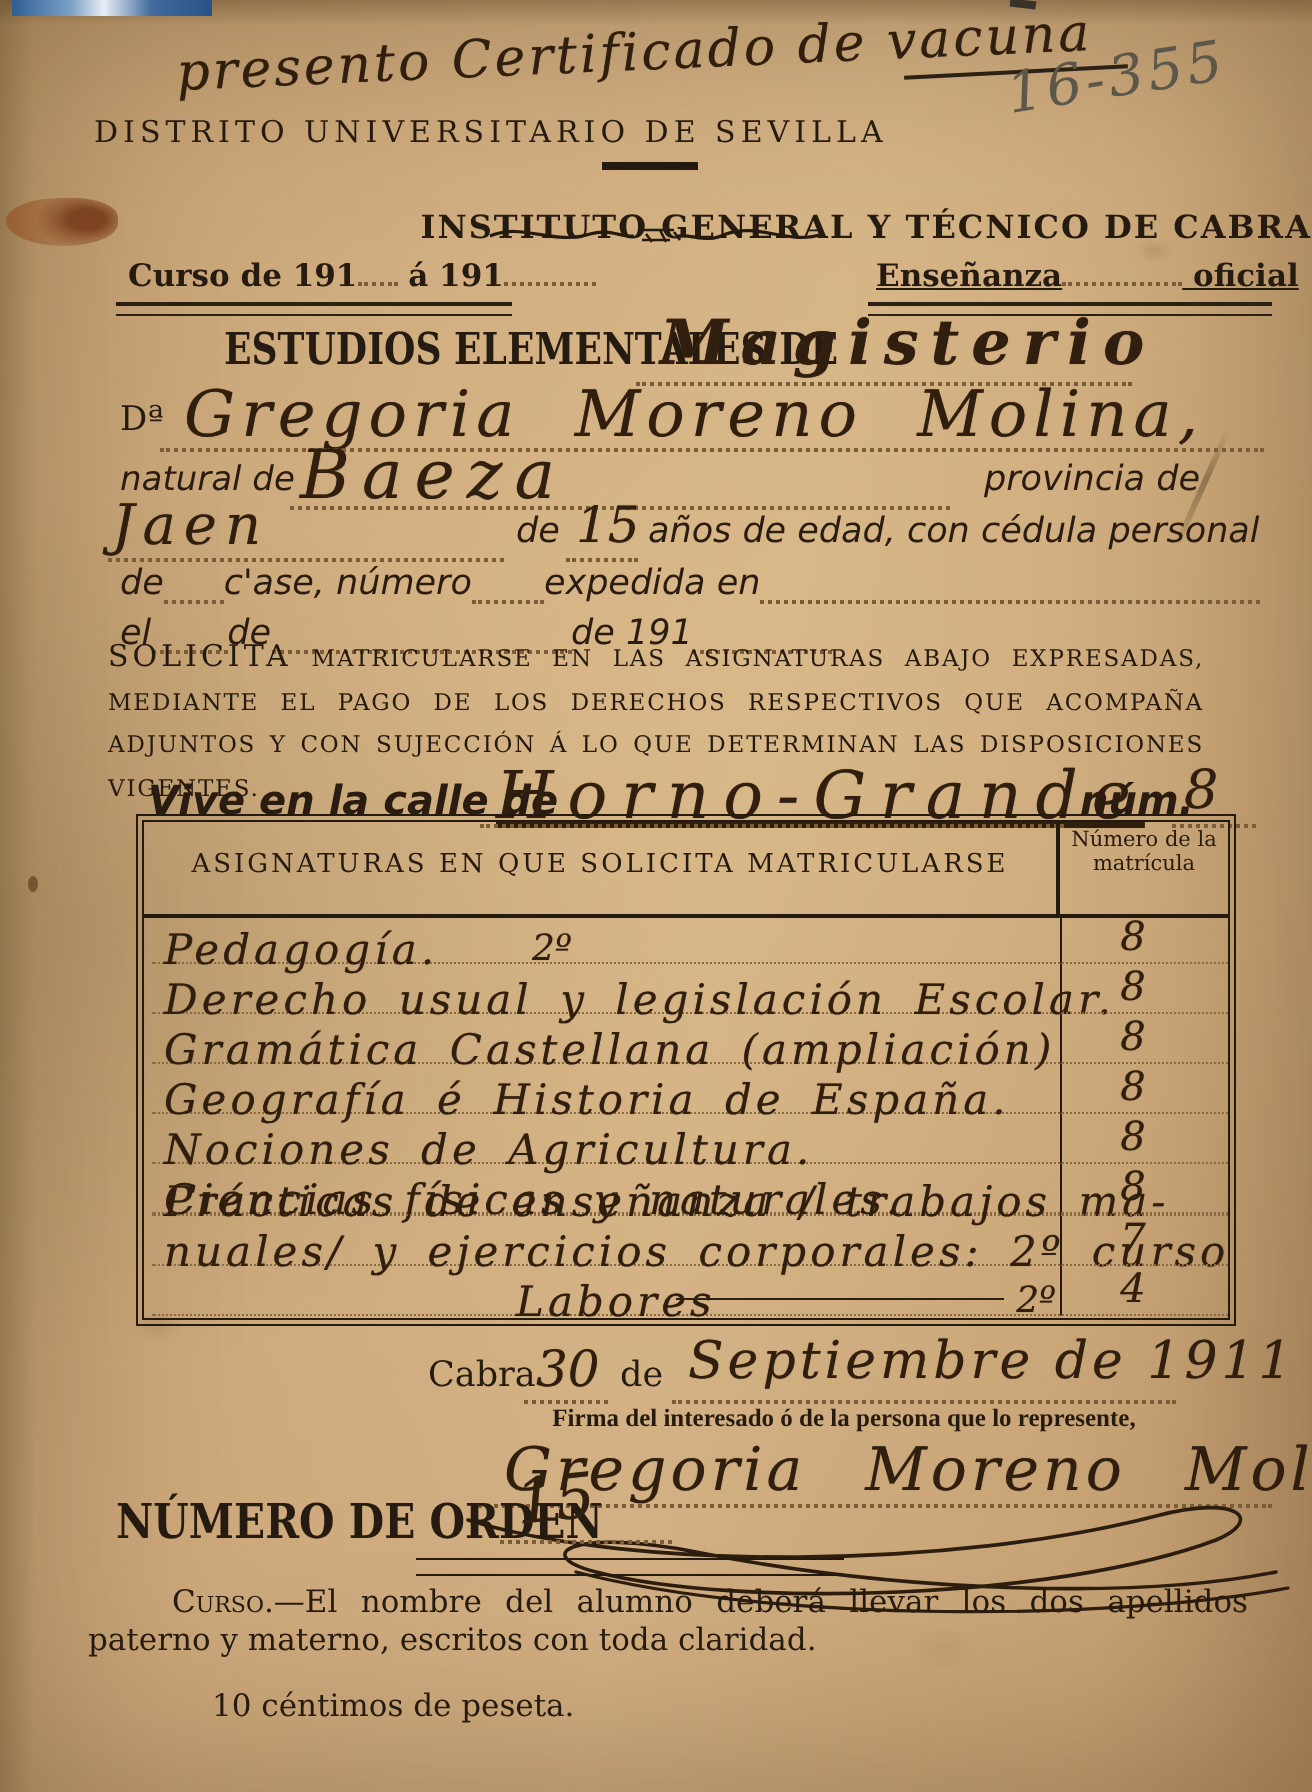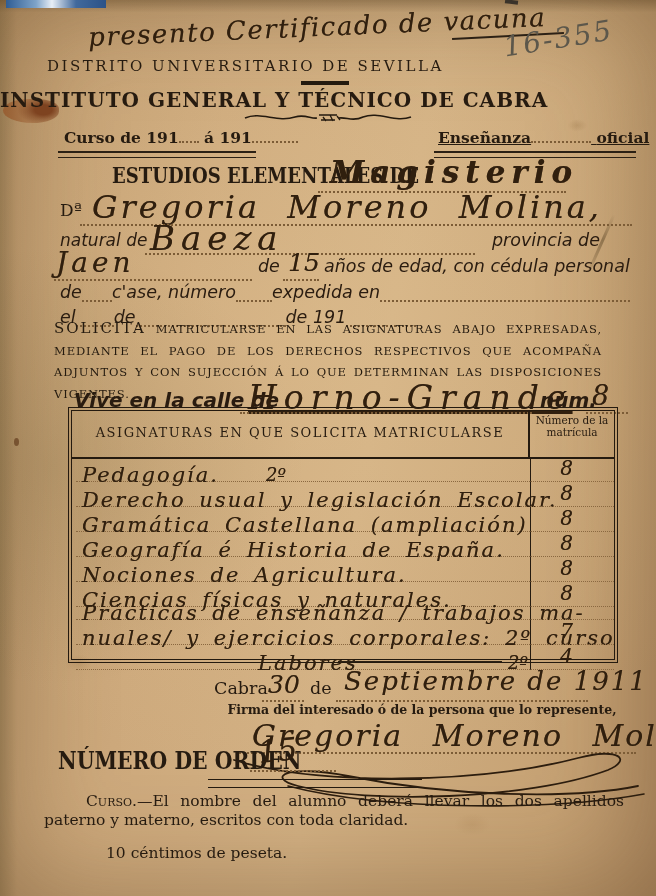--- a/index.html
+++ b/index.html
@@ -31,21 +31,21 @@
   .dline{border-bottom:2px dotted #7c5c36;height:0;}
   .dots{display:inline-block;border-bottom:2px dotted #7c5c36;height:12px;}
   .dbl{height:4px;border-top:2px solid #2b2014;border-bottom:1px solid #2b2014;}
   
   #stable{left:68px;top:407px;width:550px;height:256px;border:4px double #241a0f;box-sizing:border-box;}
   .thead{display:flex;height:46px;border-bottom:2.5px solid #241a0f;}
   .hsub{flex:1;text-align:center;padding-top:14px;font-size:13px;letter-spacing:1.5px;white-space:nowrap;}
   .hnum{width:84px;border-left:2px solid #241a0f;font-size:10.5px;line-height:1.18;text-align:center;padding-top:3px;}
   .tbody{position:absolute;left:0;right:0;top:46px;bottom:0;display:flex;flex-direction:column;padding-bottom:6px;}
   .trow{flex:1;display:flex;}
-  .subcell{flex:1;position:relative;border-bottom:1.5px dotted #8a6840;margin:12px 0 0 4px;}
+  .subcell{flex:1;position:relative;border-bottom:1.5px dotted #8a6840;margin:0 0 0 4px;}
   .numcell{width:84px;border-left:1.5px solid #241a0f;border-bottom:1.5px dotted #8a6840;
            text-align:center;padding-right:12px;box-sizing:border-box;position:relative;}
   .sub{position:absolute;left:6px;bottom:-6px;font-size:21px;letter-spacing:2px;word-spacing:5px;}
   .mid{position:absolute;bottom:-4px;font-size:18px;}
   .numv{position:relative;top:-1px;font-size:20px;}
   .r0 .mid{left:190px;}
   .r8 .sub{left:182px;}
   .r8 .dash{position:absolute;left:262px;right:28px;bottom:7px;border-top:1.5px solid #2c2013;}
   .r8 .mid{right:2px;}
   
@@ -70,21 +70,21 @@
   <div class="abs" style="left:600px;top:212px;width:3px;height:62px;transform:rotate(24deg);
               background:linear-gradient(180deg, rgba(80,60,30,0), rgba(80,60,30,.45) 45%, rgba(60,45,25,.08));"></div>
   <div class="abs" style="left:14px;top:438px;width:5px;height:8px;border-radius:50%;background:rgba(107,70,38,.8);"></div>
 
   <div class="abs hw" style="left:88px;top:12px;font-size:26px;letter-spacing:1.5px;transform:rotate(-2.5deg);">presento Certificado de vacuna</div>
   <div class="abs" style="left:452px;top:35px;width:112px;height:2px;background:#2c2115;transform:rotate(-3deg);"></div>
   <div class="abs hw" style="left:503px;top:22px;font-size:28px;color:#5c574b;letter-spacing:2px;transform:rotate(-9deg);text-shadow:none;">16-355</div>
 
   <div class="abs cap" style="left:0;right:0;top:57px;text-align:left;margin-left:47px;">DISTRITO UNIVERSITARIO DE SEVILLA</div>
   <div class="abs" style="left:301px;top:81px;width:48px;height:4px;background:#241a0f;"></div>
-  <div class="abs bold" style="left:0;right:0;top:88px;text-align:left;font-size:20px;letter-spacing:1px;white-space:nowrap;">INSTITUTO GENERAL Y TÉCNICO DE CABRA</div>
+  <div class="abs bold" style="left:0;right:0;top:104px;text-align:right;font-size:16px;letter-spacing:1px;white-space:nowrap;">INSTITUTO GENERAL Y TÉCNICO DE CABRA</div>
   <svg class="abs" style="left:243px;top:110px;" width="170" height="15" viewBox="0 0 170 15">
     <path d="M2 8 C 18 1, 34 13, 52 7 C 62 4, 68 9, 74 8 M96 8 C 104 7, 110 12, 120 7 C 136 1, 152 13, 168 7" stroke="#241a0f" stroke-width="1.6" fill="none"></path>
     <path d="M76 5 h18 M78 10 h14 M80 7 l3 4 m4 -6 l3 6 m4 -5 l3 4" stroke="#241a0f" stroke-width="1.3" fill="none"></path>
   </svg>
 
   <div class="abs bold" style="left:64px;top:128px;font-size:15.5px;white-space:nowrap;">
     <span>Curso de 191</span><span class="dots" style="width:20px;"></span>
     <span>á 191</span><span class="dots" style="width:46px;"></span>
   </div>
   <div class="abs dbl" style="left:58px;top:151px;width:198px;"></div>
@@ -210,21 +210,21 @@
     </div>
   </div>
 
   <div class="abs" style="left:214px;top:678px;font-size:17.5px;">Cabra</div>
   <div class="abs hw" style="left:268px;top:670px;font-size:25px;">30</div>
   <div class="abs dline" style="left:262px;top:700px;width:42px;"></div>
   <div class="abs" style="left:310px;top:678px;font-size:17.5px;">de</div>
   <div class="abs hw" style="left:344px;top:666px;font-size:26px;letter-spacing:2px;">Septiembre de 1911</div>
   <div class="abs dline" style="left:336px;top:700px;width:252px;"></div>
 
-  <div class="abs" style="left:222px;top:702px;width:400px;text-align:center;font-size:12.5px;font-weight:600;white-space:nowrap;">Firma del interesado ó de la persona que lo represente,</div>
+  <div class="abs" style="left:222px;top:702px;width:400px;text-align:center;font-size:12.5px;font-weight:600;white-space:nowrap;font-family:Liberation Serif, serif;">Firma del interesado ó de la persona que lo represente,</div>
   <div class="abs hw" style="left:252px;top:718px;font-size:30px;letter-spacing:2px;word-spacing:18px;">Gregoria Moreno Molina</div>
   <div class="abs dline" style="left:236px;top:752px;width:400px;"></div>
   <svg class="abs" style="left:228px;top:742px;" width="418" height="66" viewBox="0 0 418 66">
     <path d="M6 18 C 90 44, 250 42, 350 16 C 392 5, 404 18, 380 28 C 300 58, 140 62, 70 44 C 36 35, 60 22, 120 34 C 220 54, 340 58, 410 44" stroke="#2c1d0e" stroke-width="1.8" fill="none" stroke-linecap="round"></path>
     <path d="M60 44 C 160 70, 330 68, 416 52" stroke="#2c1d0e" stroke-width="1.6" fill="none" stroke-linecap="round"></path>
   </svg>
   <div class="abs" style="left:208px;top:779px;width:214px;height:7px;border-top:1.5px solid #241a0f;border-bottom:1.5px solid #241a0f;"></div>
 
   <div class="abs bold cond" style="left:58px;top:746px;font-size:24px;transform:scaleX(.85);">NÚMERO DE ORDEN</div>
   <div class="abs hw" style="left:258px;top:732px;font-size:31px;transform:rotate(-6deg);">15</div>

